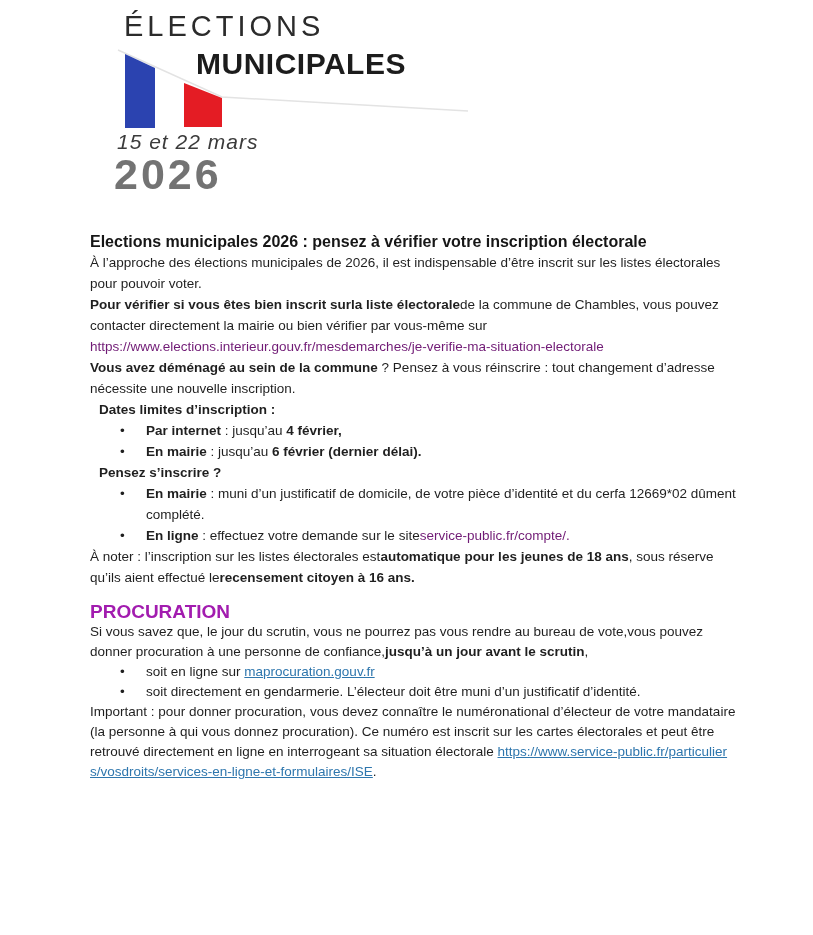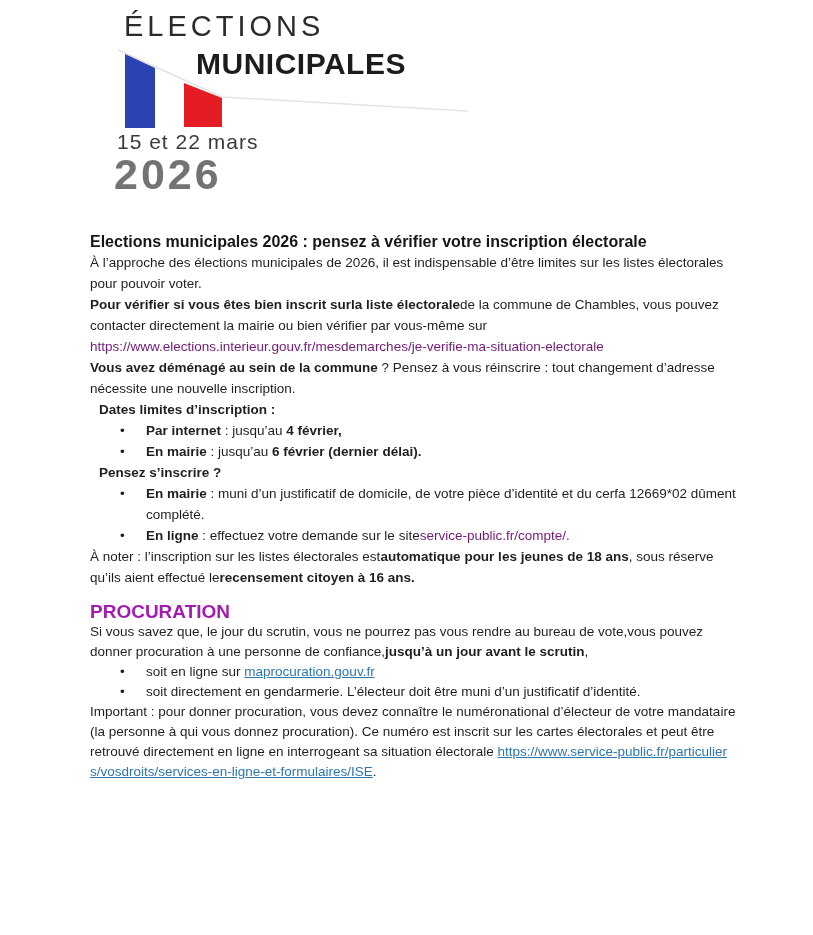--- a/index.html
+++ b/index.html
@@ -10,21 +10,21 @@
   .page{position:relative;width:813px;height:935px;background:#fff;}
 
   
   .logo{position:relative;height:205px;}
   .logo-line1{position:absolute;left:124px;top:10px;font-size:29px;font-weight:300;
     letter-spacing:4px;color:#2b2b2b;}
   .flag-svg{position:absolute;left:112px;top:45px;}
   .logo-line2{position:absolute;left:196px;top:47px;font-size:30px;font-weight:800;
     letter-spacing:0.5px;color:#1c1c1c;}
   .logo-dates{position:absolute;left:117px;top:130px;font-size:21px;color:#3b3b3b;
-    letter-spacing:1px;}
+    letter-spacing:1px;font-style:italic;}
   .logo-year{position:absolute;left:114px;top:150px;font-size:43px;font-weight:800;
     letter-spacing:3px;color:#737373;}
 
   
   .content{padding:0 76px 0 90px;font-size:13.5px;line-height:21px;}
   .content p{margin:0;}
   b{font-weight:700;}
   .doc-title{margin:26px 0 0;font-size:16px;font-weight:700;color:#161616;}
   .intro{margin-top:32px;}
   .p-verify{margin-top:16px;}
@@ -59,21 +59,21 @@
     </svg>
     <div class="logo-line2">MUNICIPALES</div>
     <div class="logo-dates">15 et 22 mars</div>
     <div class="logo-year">2026</div>
   </header>
 
   <main class="content">
 
     <h1 class="doc-title">Elections municipales 2026 : pensez à vérifier votre inscription électorale</h1>
 
-    <p class="intro">À l’approche des élections municipales de 2026, il est indispensable d’être limites sur les listes électorales pour pouvoir voter.</p>
+    <p class="intro">À l’approche des élections municipales de 2026, il est indispensable d’être inscrit sur les listes électorales pour pouvoir voter.</p>
 
     <p class="p-verify"><b>Pour vérifier si vous êtes bien inscrit surla liste électorale</b><span>de la commune de Chambles, vous pouvez contacter directement la mairie ou bien vérifier par vous-même sur </span><a class="link-soft">https://www.elections.interieur.gouv.fr/mesdemarches/je-verifie-ma-situation-electorale</a></p>
 
     <p class="p-move"><b>Vous avez déménagé au sein de la commune</b><span> ? Pensez à vous réinscrire : tout changement d’adresse nécessite une nouvelle inscription.</span></p>
 
     <p class="h-small h-dates">Dates limites d’inscription :</p>
     <ul class="bullets">
       <li>
         <span class="dot">•</span>
         <span><b>Par internet</b><span> : jusqu’au </span><b>4 février,</b></span>

